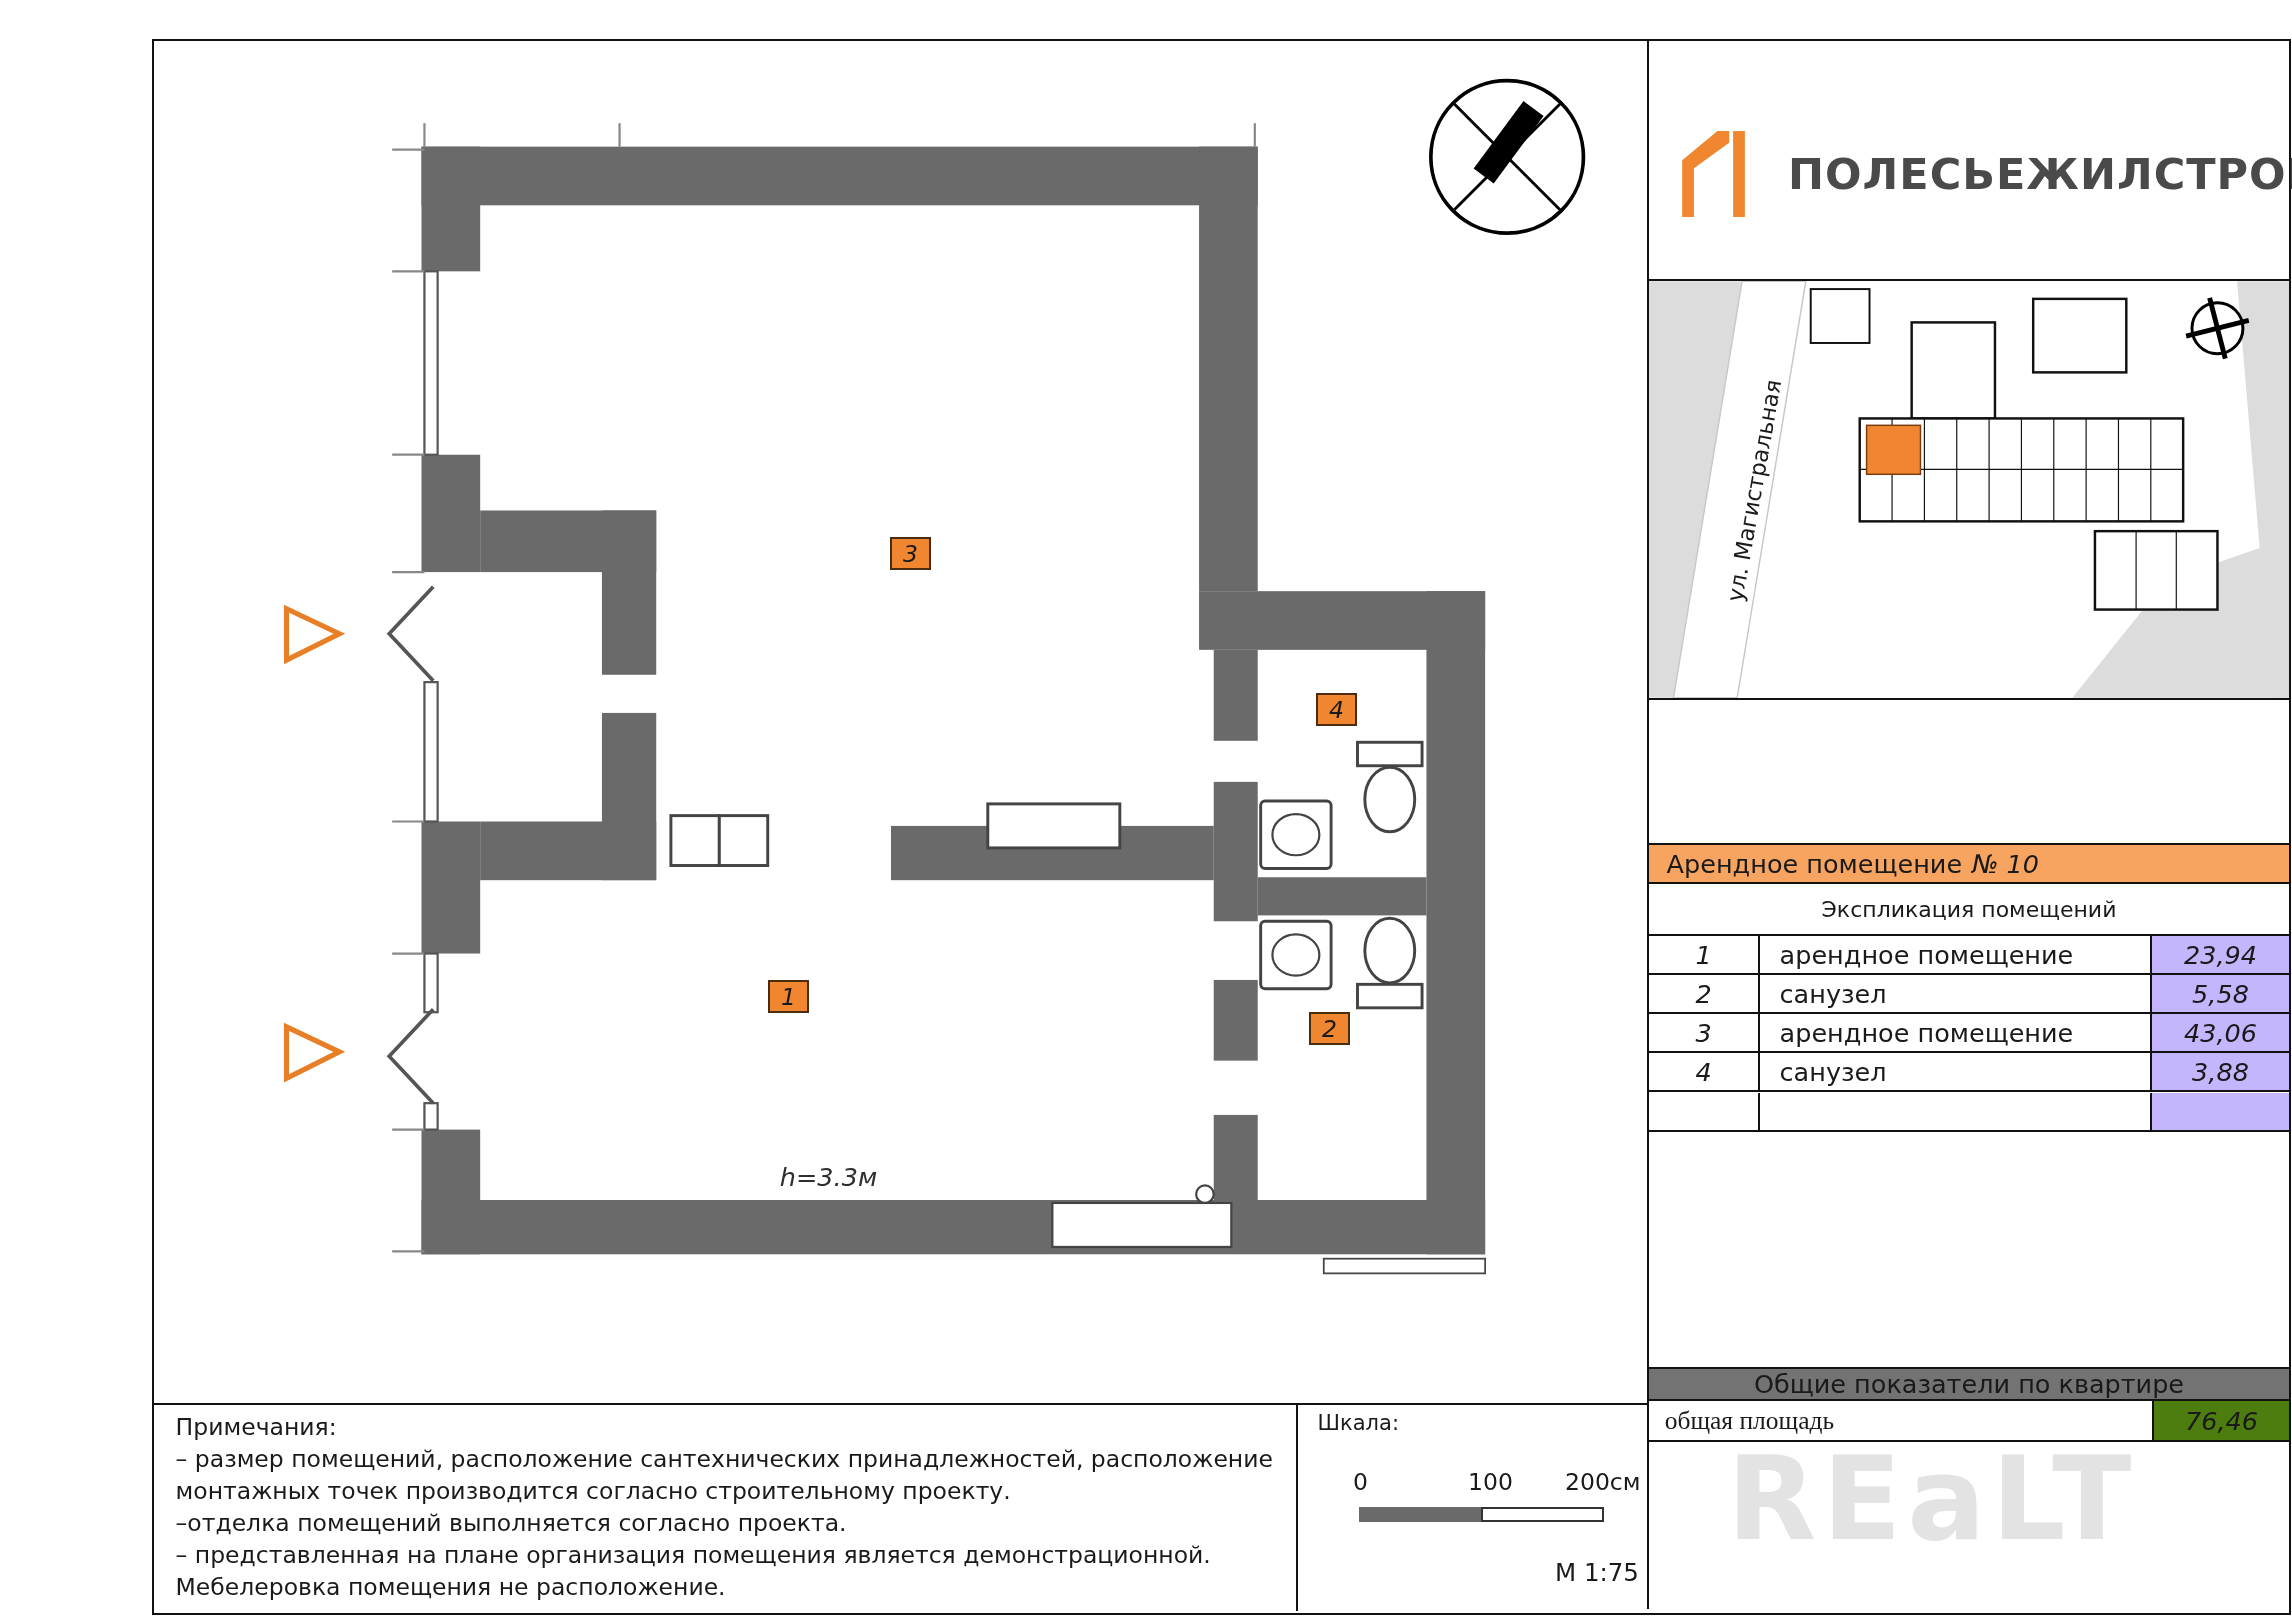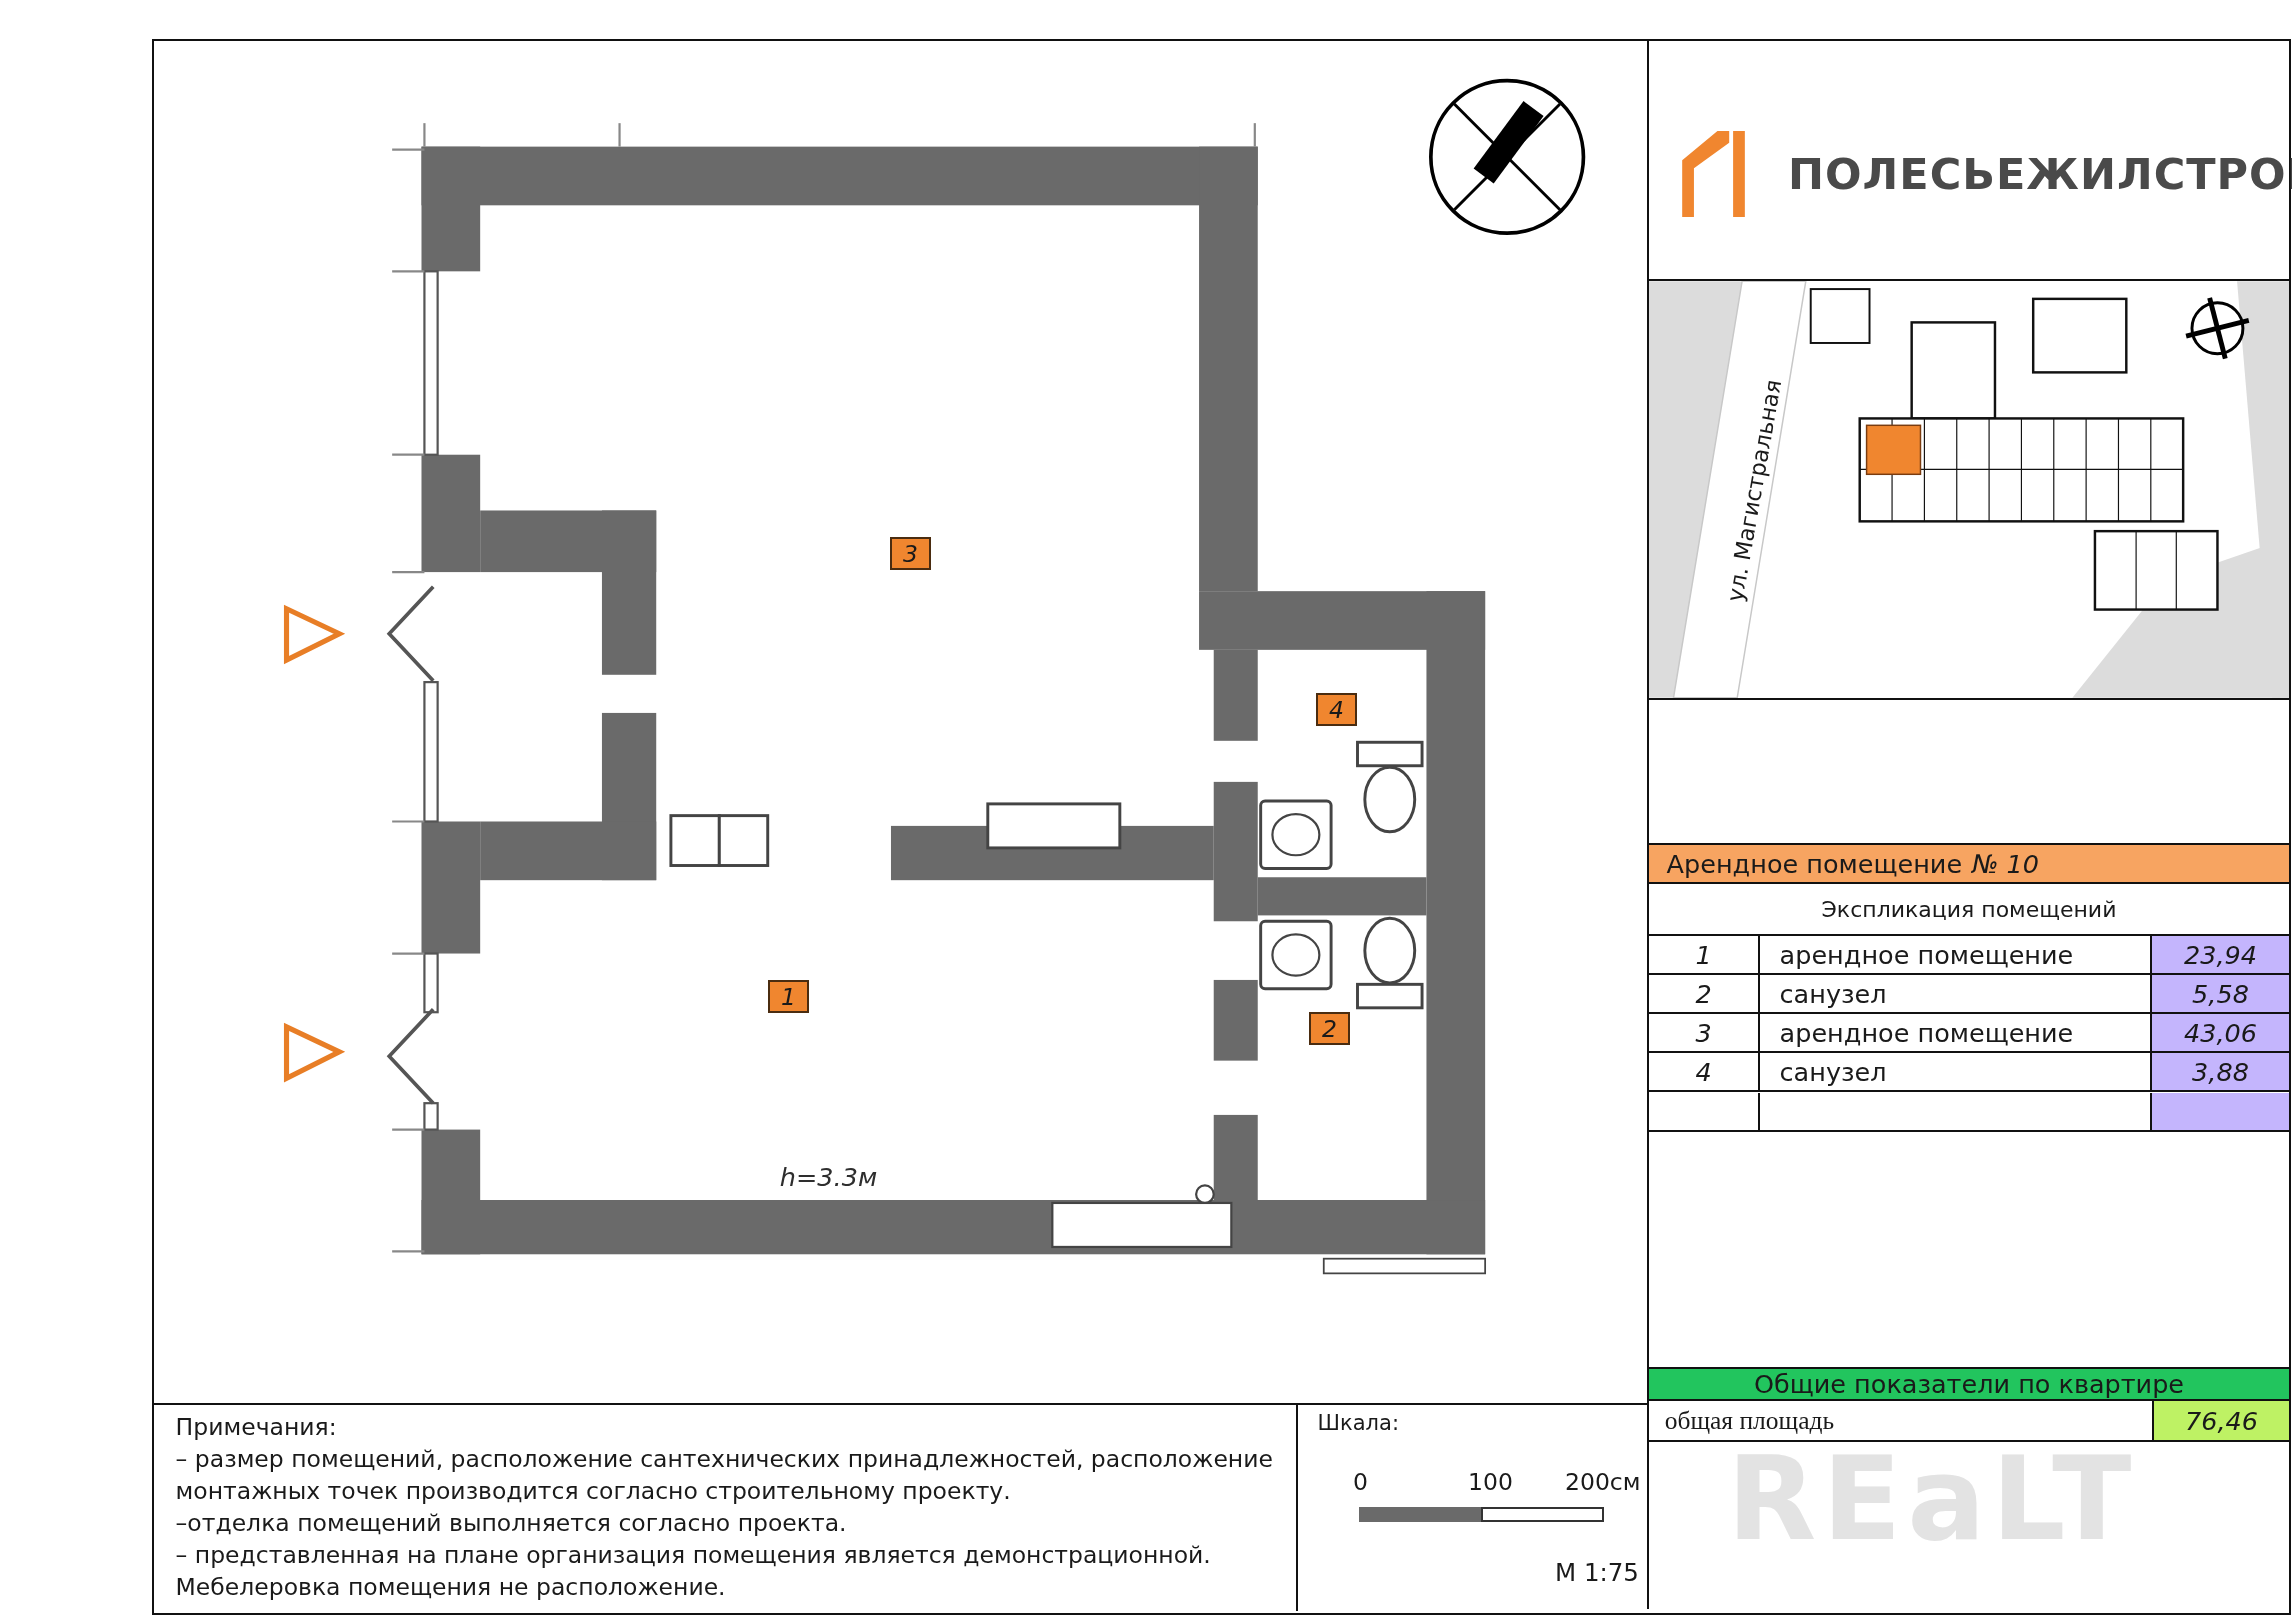--- a/index.html
+++ b/index.html
@@ -28,28 +28,28 @@
   .premises-header .num{font-style:italic;margin-left:9.8px;}
   .exp-title{position:absolute;left:0;top:843px;width:640px;height:52px;border-bottom:2px solid #111;
     box-sizing:border-box;display:flex;align-items:center;justify-content:center;font-size:22px;}
   .exp-row{position:absolute;left:0;width:640px;height:39px;}
   .cell{position:absolute;top:0;height:39px;box-sizing:border-box;border-bottom:2px solid #111;
     display:flex;align-items:center;font-size:25.5px;}
   .cnum{left:0;width:111px;border-right:2px solid #111;justify-content:center;font-style:italic;}
   .cname{left:111px;width:392px;border-right:2px solid #111;padding-left:19.6px;}
   .carea{left:503px;width:137px;background:#c4b5fd;justify-content:center;font-style:italic;}
 
-  .totals-header{position:absolute;left:0;top:1326px;width:640px;height:34px;background:#22c55e;
+  .totals-header{position:absolute;left:0;top:1326px;width:640px;height:34px;background:#737373;
     border-top:2px solid #111;border-bottom:2px solid #111;box-sizing:border-box;
     display:flex;align-items:center;justify-content:center;font-size:25.5px;}
   .totals-row{position:absolute;left:0;top:1360px;width:640px;height:41px;}
   .t-label{position:absolute;left:0;top:0;width:503px;height:41px;box-sizing:border-box;
     border-bottom:2px solid #111;display:flex;align-items:center;padding-left:15.7px;font-size:25.5px;font-family:Liberation Serif, serif;}
   .t-value{position:absolute;left:503px;top:0;width:137px;height:41px;box-sizing:border-box;
-    border-left:2px solid #111;border-bottom:2px solid #111;background:#bef264;
+    border-left:2px solid #111;border-bottom:2px solid #111;background:#4d7c0f;
     display:flex;align-items:center;justify-content:center;font-size:25.5px;font-style:italic;}
 
   .watermark{position:absolute;left:78px;top:1390px;font-size:116px;font-weight:bold;
     color:#e3e3e3;letter-spacing:5.9px;user-select:none;}
 
   
   .notes{position:absolute;left:0;top:1364px;width:1137px;height:204px;padding:5.9px 0 0 21.6px;box-sizing:border-box;}
   .notes div{font-size:23.5px;line-height:32px;}
   .scale-box{position:absolute;left:1144px;top:1364px;width:349px;height:204px;}
   .scale-label{position:absolute;left:19.6px;top:5.9px;font-size:21px;}

